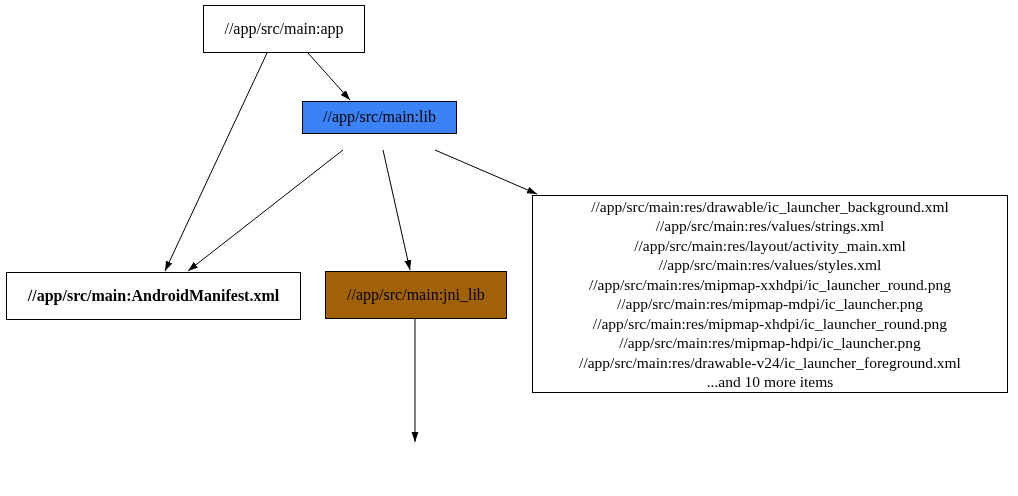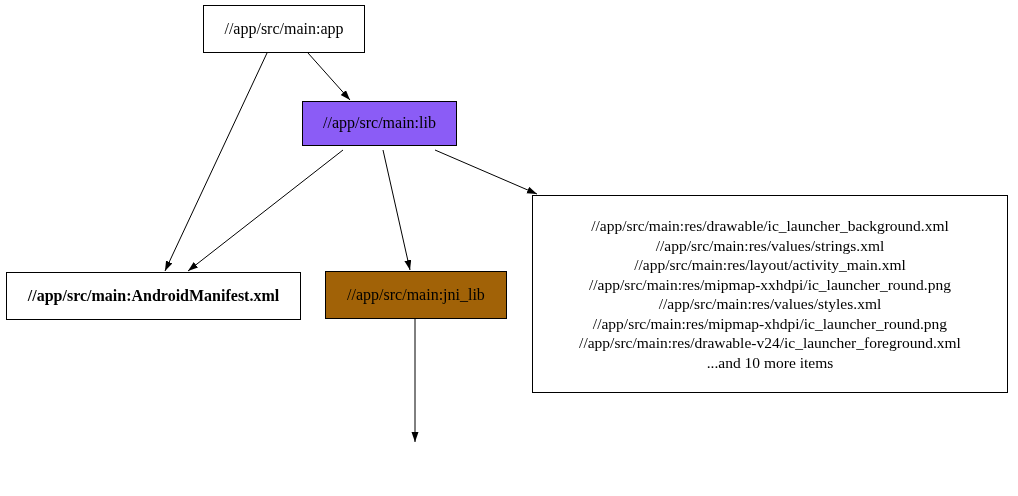--- a/index.html
+++ b/index.html
@@ -69,33 +69,35 @@
         <line x1="343" y1="150" x2="188" y2="271" stroke="#000000" stroke-width="1" marker-end="url(#arrowhead)"></line>
         <line x1="383" y1="150" x2="410" y2="270" stroke="#000000" stroke-width="1" marker-end="url(#arrowhead)"></line>
         <line x1="435" y1="150" x2="537" y2="194" stroke="#000000" stroke-width="1" marker-end="url(#arrowhead)"></line>
         <line x1="415" y1="319" x2="415" y2="442" stroke="#000000" stroke-width="1" marker-end="url(#arrowhead)"></line>
       </g>
   </svg>
   <div id="node-layer">
       <div class="node" style="left: 203px; top: 5px; width: 162px; height: 48px; background: rgb(255, 255, 255); border-color: rgb(0, 0, 0); color: rgb(0, 0, 0);">
         <span>//app/src/main:app</span>
       </div>
-      <div class="node" style="left: 302px; top: 101px; width: 155px; height: 45px; background: #8b5cf6; border-color: rgb(0, 0, 0); color: rgb(0, 0, 0); text-align: right;">
+      <div class="node" style="left: 302px; top: 101px; width: 155px; height: 33px; background: #3b82f6; border-color: rgb(0, 0, 0); color: rgb(0, 0, 0); text-align: right;">
         <span>//app/src/main:lib</span>
       </div>
       <div class="node" style="left: 6px; top: 272px; width: 295px; height: 48px; background: rgb(255, 255, 255); border-color: rgb(0, 0, 0); color: rgb(0, 0, 0); font-weight: bold;">
         <span>//app/src/main:AndroidManifest.xml</span>
       </div>
       <div class="node" style="left: 325px; top: 271px; width: 182px; height: 48px; background: #a16207; border-color: rgb(0, 0, 0); color: rgb(0, 0, 0);">
         <span>//app/src/main:jni_lib</span>
       </div>
       <div class="node multiline" style="left: 532px; top: 195px; width: 476px; height: 198px; background: rgb(255, 255, 255); border-color: rgb(0, 0, 0); color: rgb(0, 0, 0);">
         <div class="node-line">//app/src/main:res/drawable/ic_launcher_background.xml</div>
         <div class="node-line">//app/src/main:res/values/strings.xml</div>
         <div class="node-line">//app/src/main:res/layout/activity_main.xml</div>
+        <div class="node-line">//app/src/main:res/values/styles.xml</div>
         <div class="node-line">//app/src/main:res/mipmap-xxhdpi/ic_launcher_round.png</div>
-        <div class="node-line">//app/src/main:res/values/styles.xml</div>
+        <div class="node-line">//app/src/main:res/mipmap-mdpi/ic_launcher.png</div>
         <div class="node-line">//app/src/main:res/mipmap-xhdpi/ic_launcher_round.png</div>
+        <div class="node-line">//app/src/main:res/mipmap-hdpi/ic_launcher.png</div>
         <div class="node-line">//app/src/main:res/drawable-v24/ic_launcher_foreground.xml</div>
         <div class="node-line">...and 10 more items</div>
       </div>
     </div>
 </div>
 
 </body></html>

